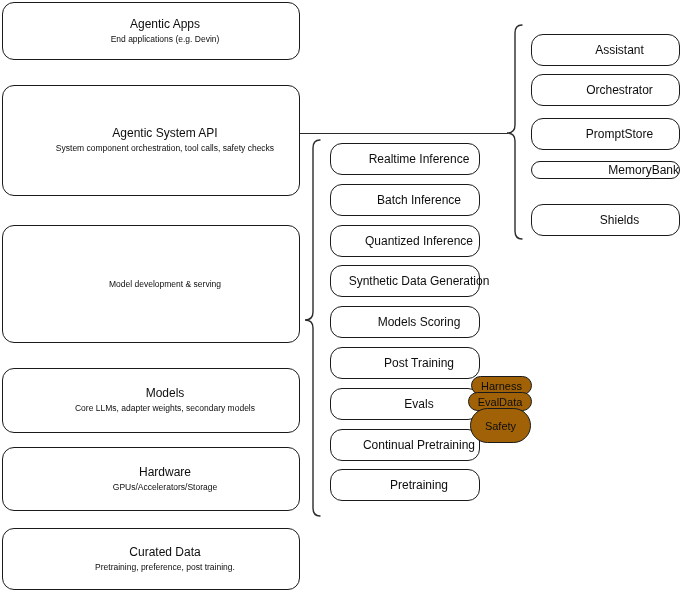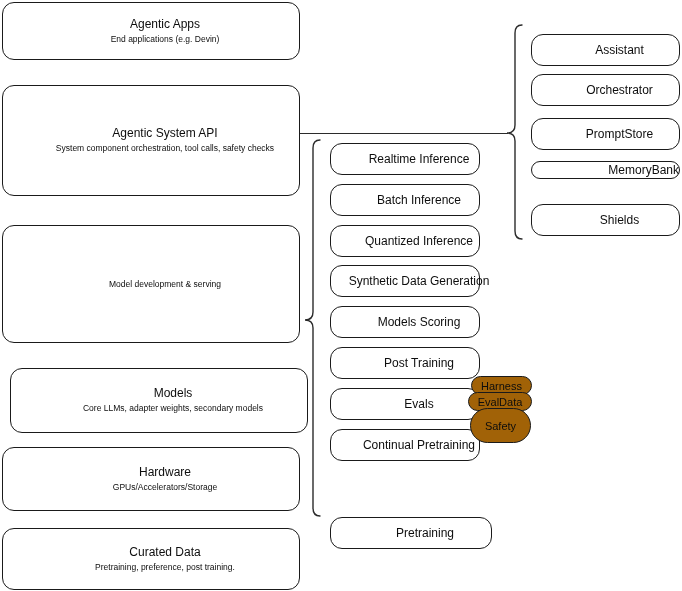--- a/index.html
+++ b/index.html
@@ -79,21 +79,21 @@
         <div class="title">Agentic Apps</div>
         <div class="subtitle">End applications (e.g. Devin)</div>
       </div>
       <div class="box layer-box" style="left: 2px; top: 85px; width: 298px; height: 111px;">
         <div class="title">Agentic System API</div>
         <div class="subtitle">System component orchestration, tool calls, safety checks</div>
       </div>
       <div class="box layer-box" style="left: 2px; top: 225px; width: 298px; height: 118px;">
         <div class="subtitle">Model development &amp; serving</div>
       </div>
-      <div class="box layer-box" style="left: 2px; top: 368px; width: 298px; height: 65px; margin-left: 8px;">
+      <div class="box layer-box" style="left: 2px; top: 368px; width: 298px; height: 65px;">
         <div class="title">Models</div>
         <div class="subtitle">Core LLMs, adapter weights, secondary models</div>
       </div>
       <div class="box layer-box" style="left: 2px; top: 447px; width: 298px; height: 64px;">
         <div class="title">Hardware</div>
         <div class="subtitle">GPUs/Accelerators/Storage</div>
       </div>
       <div class="box layer-box" style="left: 2px; top: 528px; width: 298px; height: 62px;">
         <div class="title">Curated Data</div>
         <div class="subtitle">Pretraining, preference, post training.</div>
@@ -134,21 +134,21 @@
       </div>
       <div class="box" style="left: 330px; top: 347px; width: 150px; height: 32px;">
         <div class="title">Post Training</div>
       </div>
       <div class="box" style="left: 330px; top: 388px; width: 150px; height: 32px;">
         <div class="title">Evals</div>
       </div>
       <div class="box" style="left: 330px; top: 429px; width: 150px; height: 32px;">
         <div class="title">Continual Pretraining</div>
       </div>
-      <div class="box" style="left: 330px; top: 469px; width: 162px; height: 32px; margin-top: 48px;">
+      <div class="box" style="left: 330px; top: 469px; width: 150px; height: 32px;">
         <div class="title">Pretraining</div>
       </div>
     </div>
 
   <div id="badges-container">
       <div class="pill" style="left: 471px; top: 376px; width: 61px; height: 19px;">Harness</div>
       <div class="pill" style="left: 468px; top: 392px; width: 64px; height: 19px;">EvalData</div>
       <div class="pill" style="left: 470px; top: 408px; width: 61px; height: 35px;">Safety</div>
     </div>
 

